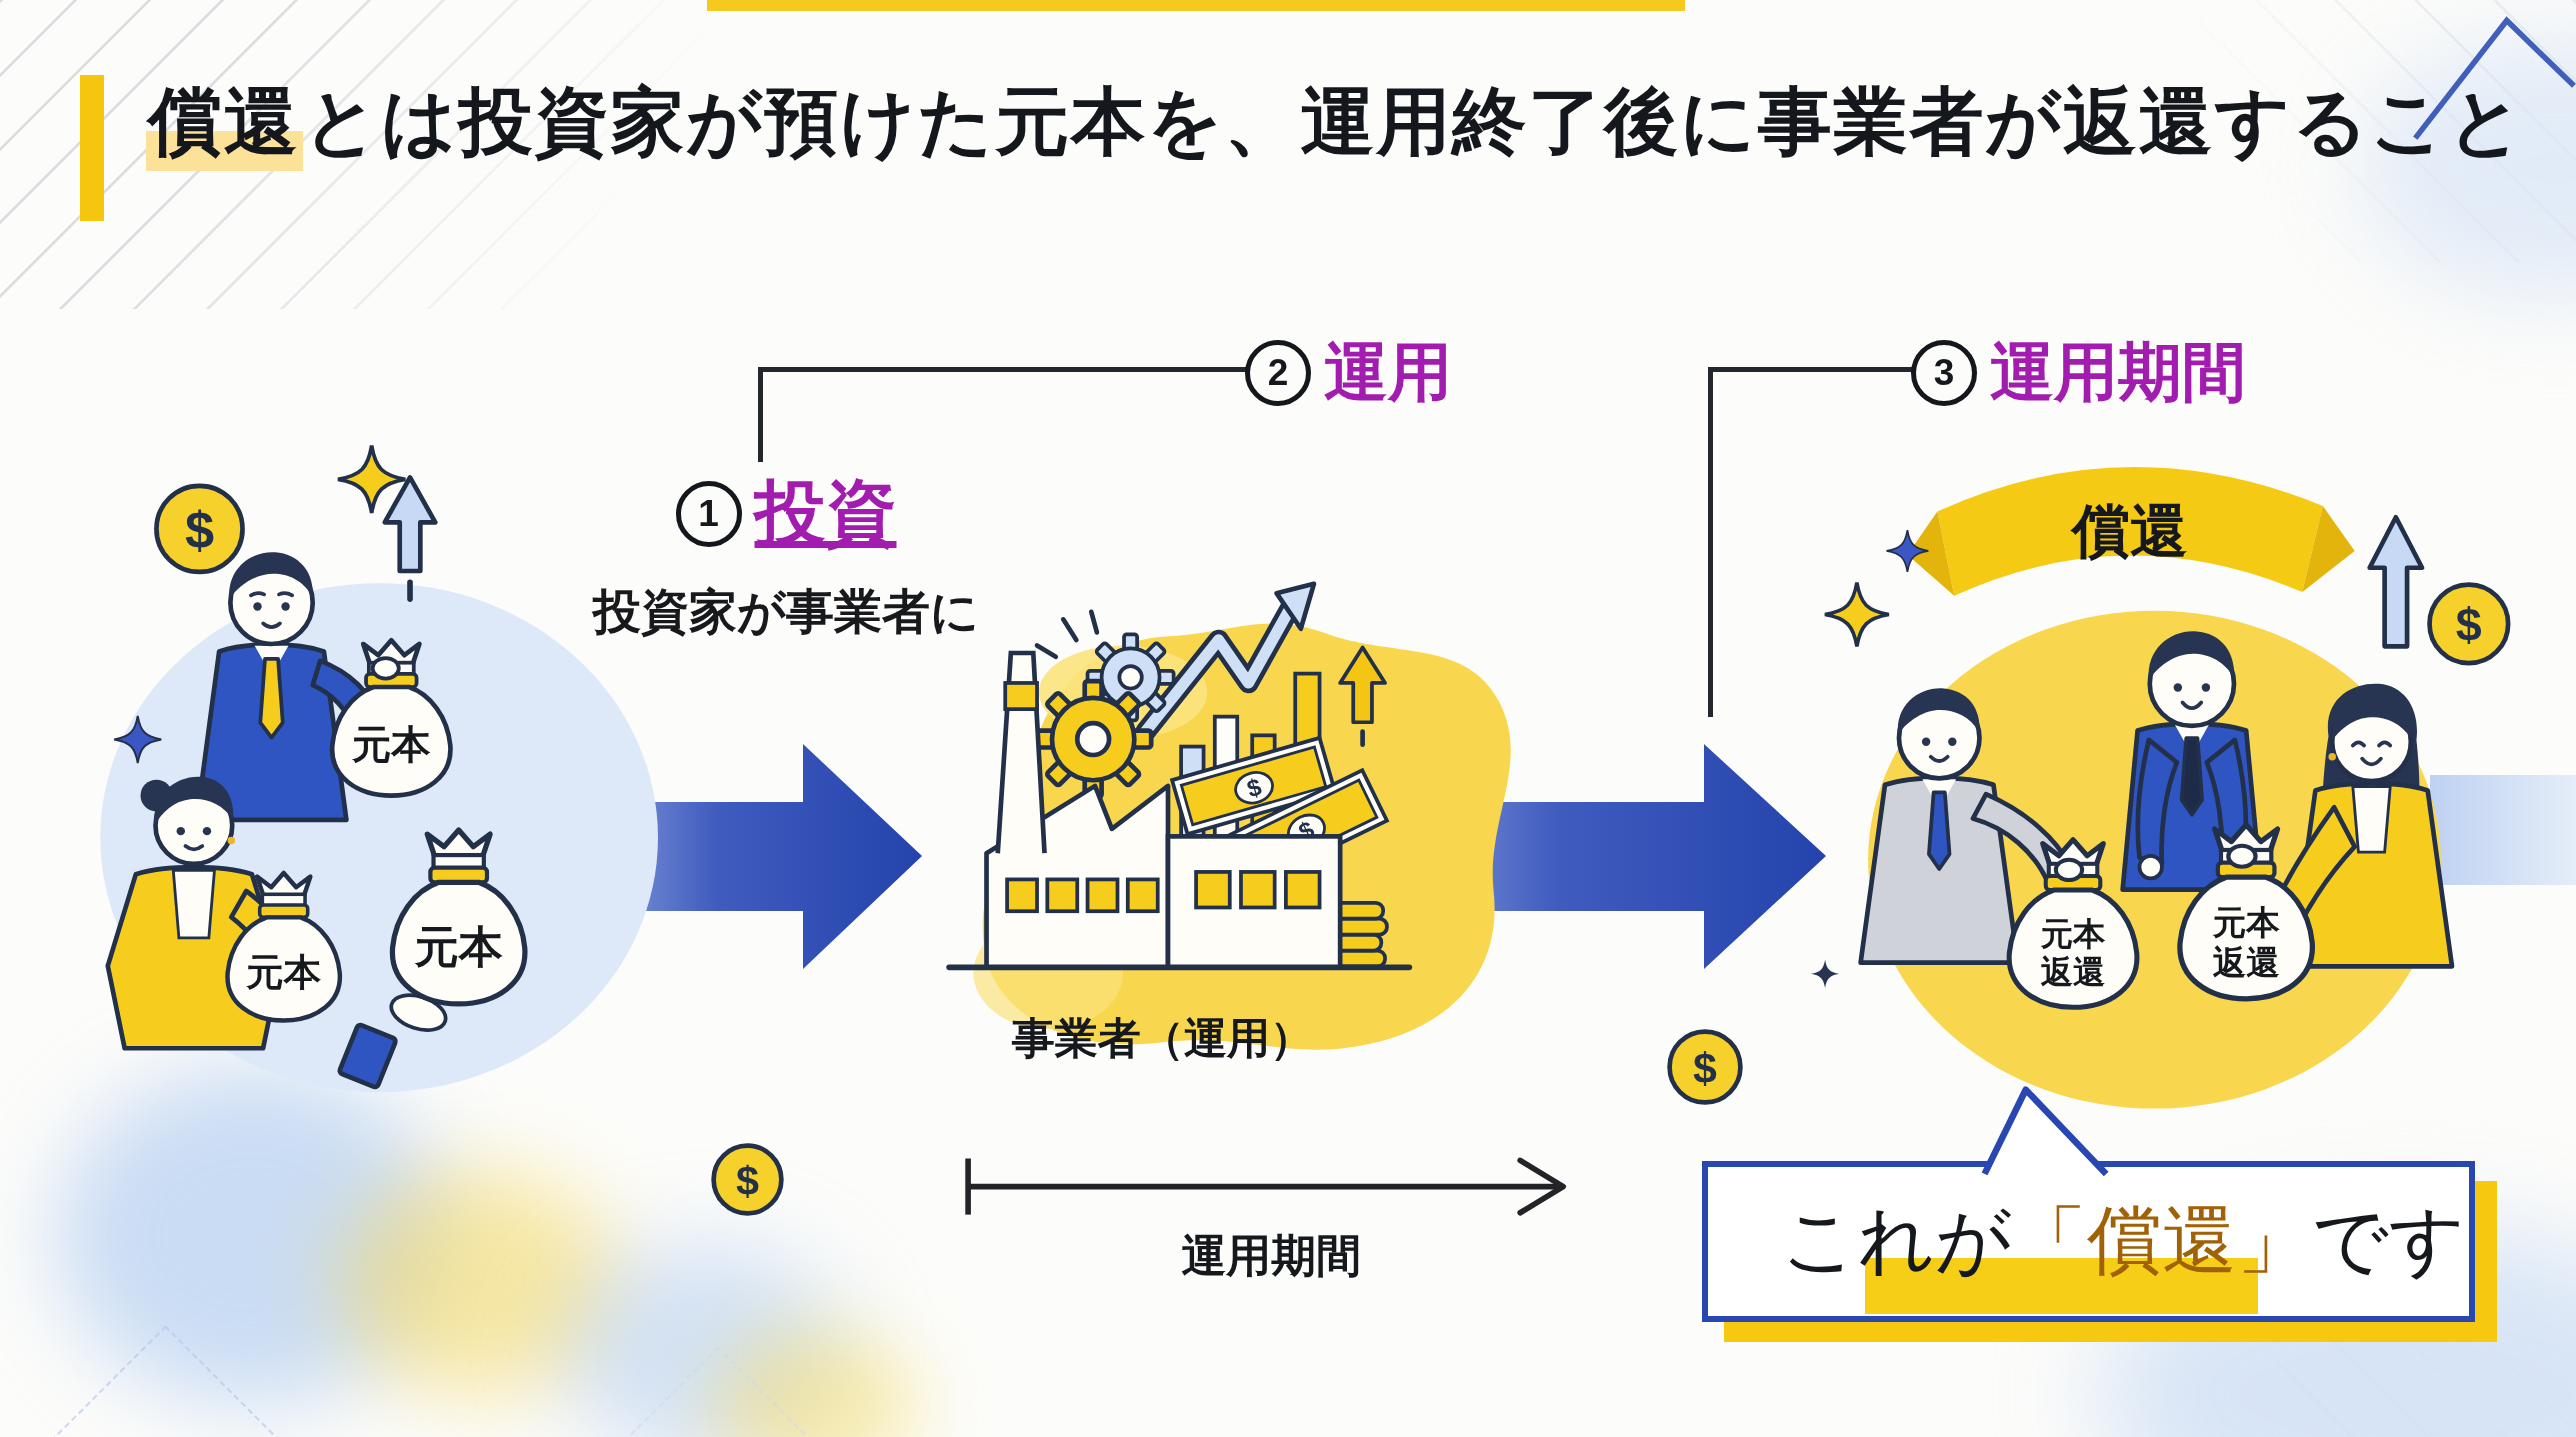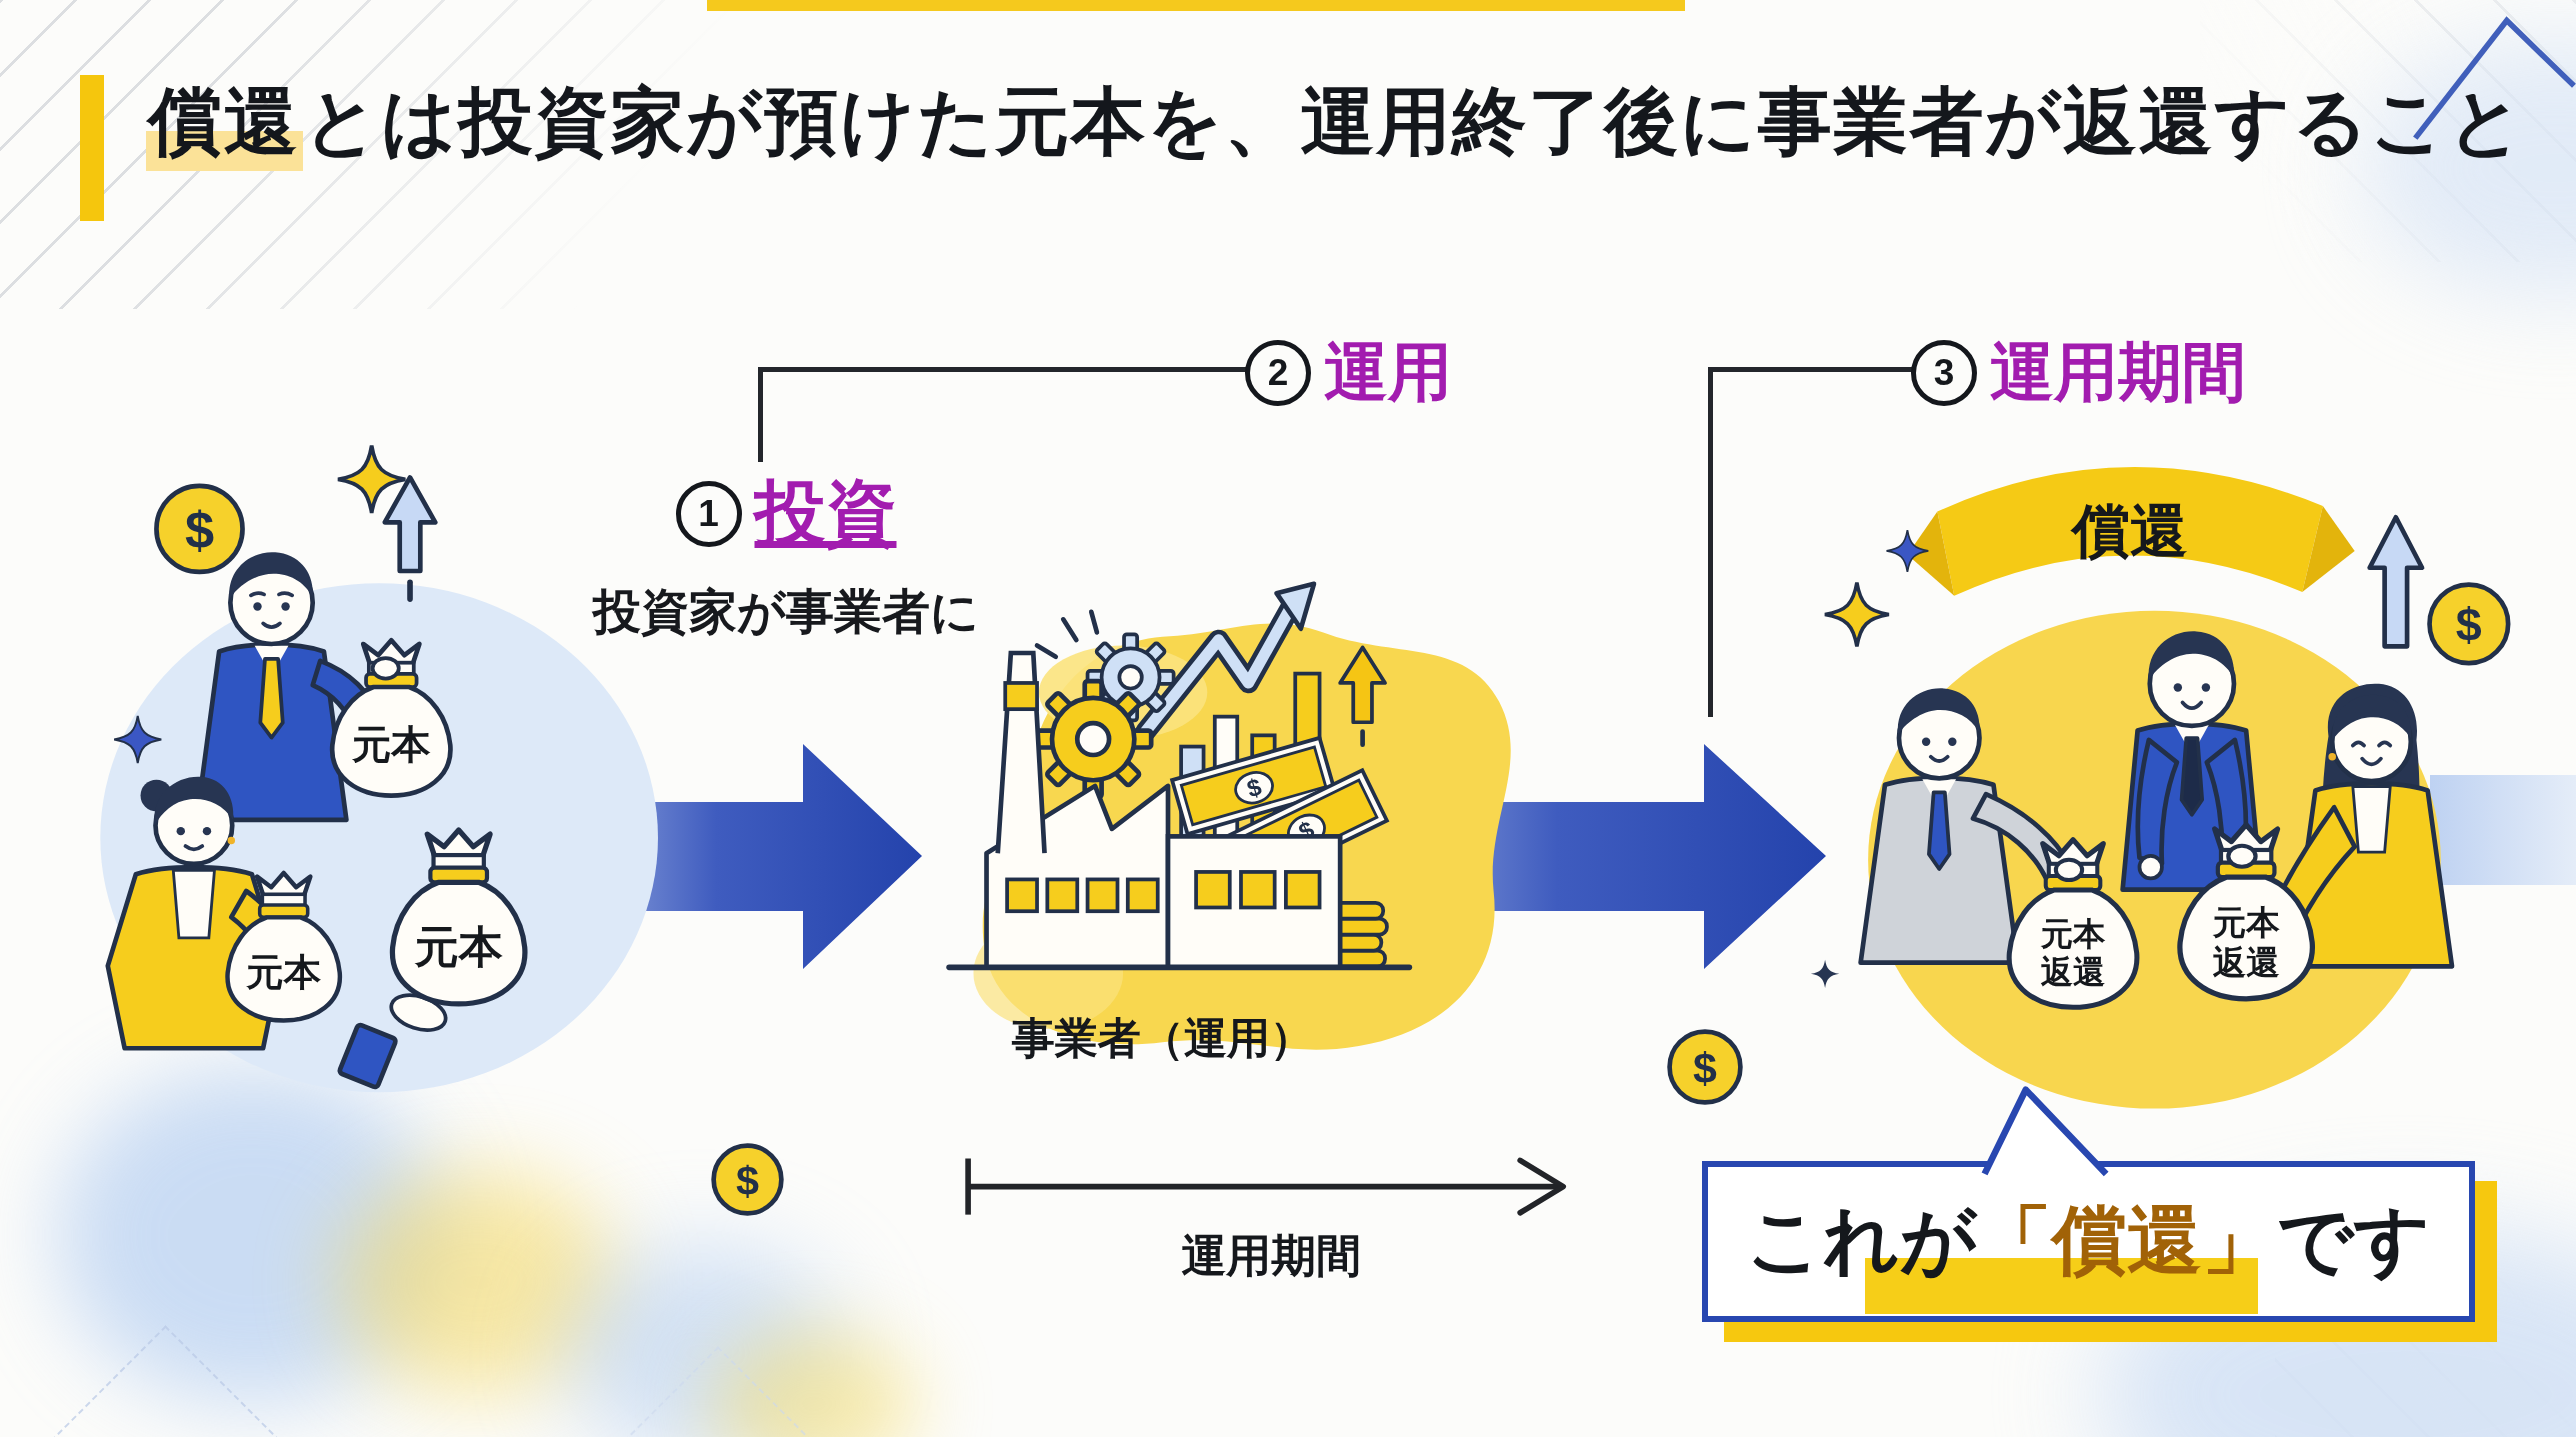--- a/index.html
+++ b/index.html
@@ -65,21 +65,21 @@
 
   .illu{z-index:2;}
 
   
   .co-shadow{left:1724px;top:1181px;width:773px;height:161px;background:#f6c80f;z-index:3;}
   .co-box{left:1702px;top:1161px;width:773px;height:161px;background:#fff;border:6.6px solid #2847b0;
           box-sizing:border-box;z-index:4;}
   .co-tail{left:1964px;top:1082px;z-index:5;}
   .co-hl{left:1865px;top:1258px;width:393px;height:56px;background:#f6ce18;z-index:5;}
   .co-text{left:1702px;top:1161px;width:773px;height:161px;display:flex;align-items:center;
-           justify-content:center;font-size:75px;font-weight:700;z-index:6;white-space:nowrap;}
+           justify-content:center;font-size:75px;font-weight:400;z-index:6;white-space:nowrap;padding-left:35px;}
   .co-text .blue{color:#a16207;}
 </style>
 </head>
 <body>
 
 <div id="canvas">
 
   <div class="abs hatch hatch-tl"></div>
   <div class="abs hatch hatch-tr"></div>
   <div class="abs hatch hatch-br"></div>

